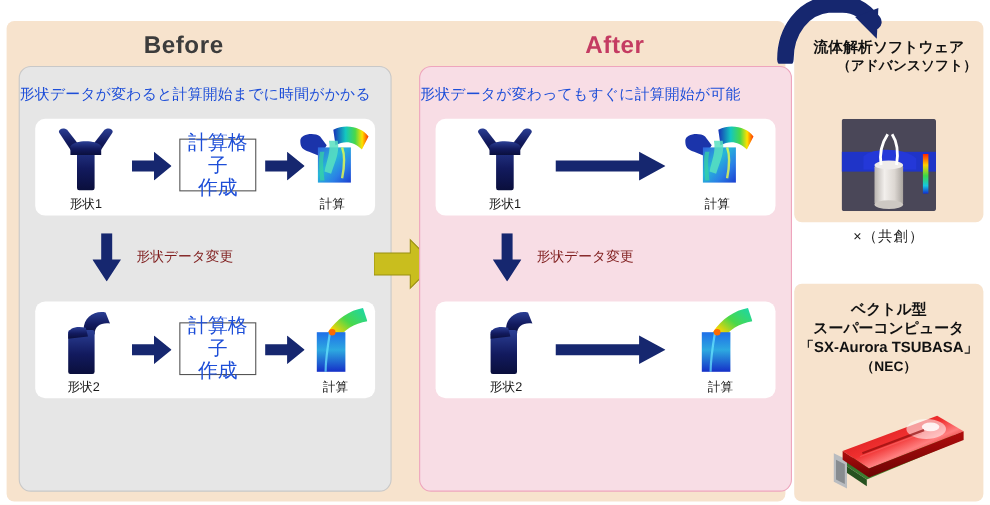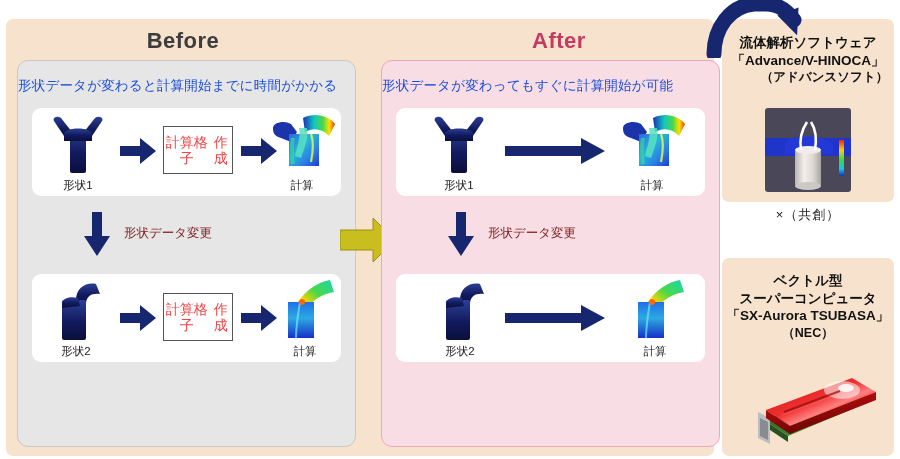--- a/index.html
+++ b/index.html
@@ -23,21 +23,21 @@
   .beige-right-bot{
     position:absolute;left:722px;top:258px;width:172px;height:198px;
     background:#f7e3cd;border-radius:7px;
   }
 
   
   .col-title{
     position:absolute;text-align:center;font-weight:bold;font-size:22px;
     letter-spacing:.5px;
   }
-  #title-before{left:98px;top:28px;width:170px;color:#3c3c3c;}
+  #title-before{left:82px;top:28px;width:170px;color:#3c3c3c;}
   #title-after{left:474px;top:28px;width:170px;color:#c43b62;}
 
   
   .panel{
     position:absolute;border-radius:11px;box-sizing:border-box;
   }
   .panel-before{
     left:17px;top:60px;width:339px;height:387px;
     background:#e6e6e6;border:1.4px solid #c8c8c8;
   }
@@ -72,22 +72,22 @@
   .sim{position:absolute;filter:blur(.35px);}
 
   
   .arrow-right{position:absolute;}
   .arrow-down{position:absolute;}
 
   
   .meshbox{
     position:absolute;box-sizing:border-box;
     border:1.3px solid #555;background:#ffffff;
-    font-size:14px;color:#ef4444;line-height:1.15;
-    display:flex;flex-direction:row;align-items:center;justify-content:center;
+    font-size:18px;color:#1d4ed8;line-height:1.15;
+    display:flex;flex-direction:column;align-items:center;justify-content:center;
     text-align:center;
   }
   .meshbox span{display:block;}
 
   
   .change-label{
     position:absolute;font-size:12.5px;color:#7f1d1d;white-space:nowrap;
   }
 
   
@@ -341,21 +341,20 @@
 
   <div class="curve-arrow">
     <svg width="110" height="60" viewBox="0 0 110 60">
       <path d="M8 56 C8 30 24 8 48 6 L60 6 C74 6 82 14 88 22" stroke="#16276f" stroke-width="15" fill="none" stroke-linecap="round"></path>
       <path d="M70 24 L96 34 L86 8 Z" fill="#16276f" transform="rotate(24 86 24)"></path>
     </svg>
   </div>
 
   <div class="rc-text" style="left:722px;top:34px;font-size:13.5px;">
     <div>流体解析ソフトウェア</div>
-    <div>「Advance/V-HINOCA」</div>
     <div class="rc-sub" style="font-size:12.5px;">（アドバンスソフト）</div>
   </div>
 
   <div class="rc-img" style="left:765px;top:108px;width:86px;height:84px;">
     <svg width="86" height="84" viewBox="0 0 86 84">
       <defs>
         <linearGradient id="cyl" x1="0" y1="0" x2="1" y2="0">
           <stop offset="0%" stop-color="#b9b4b0"></stop>
           <stop offset="35%" stop-color="#f2efec"></stop>
           <stop offset="70%" stop-color="#dcd7d2"></stop>

